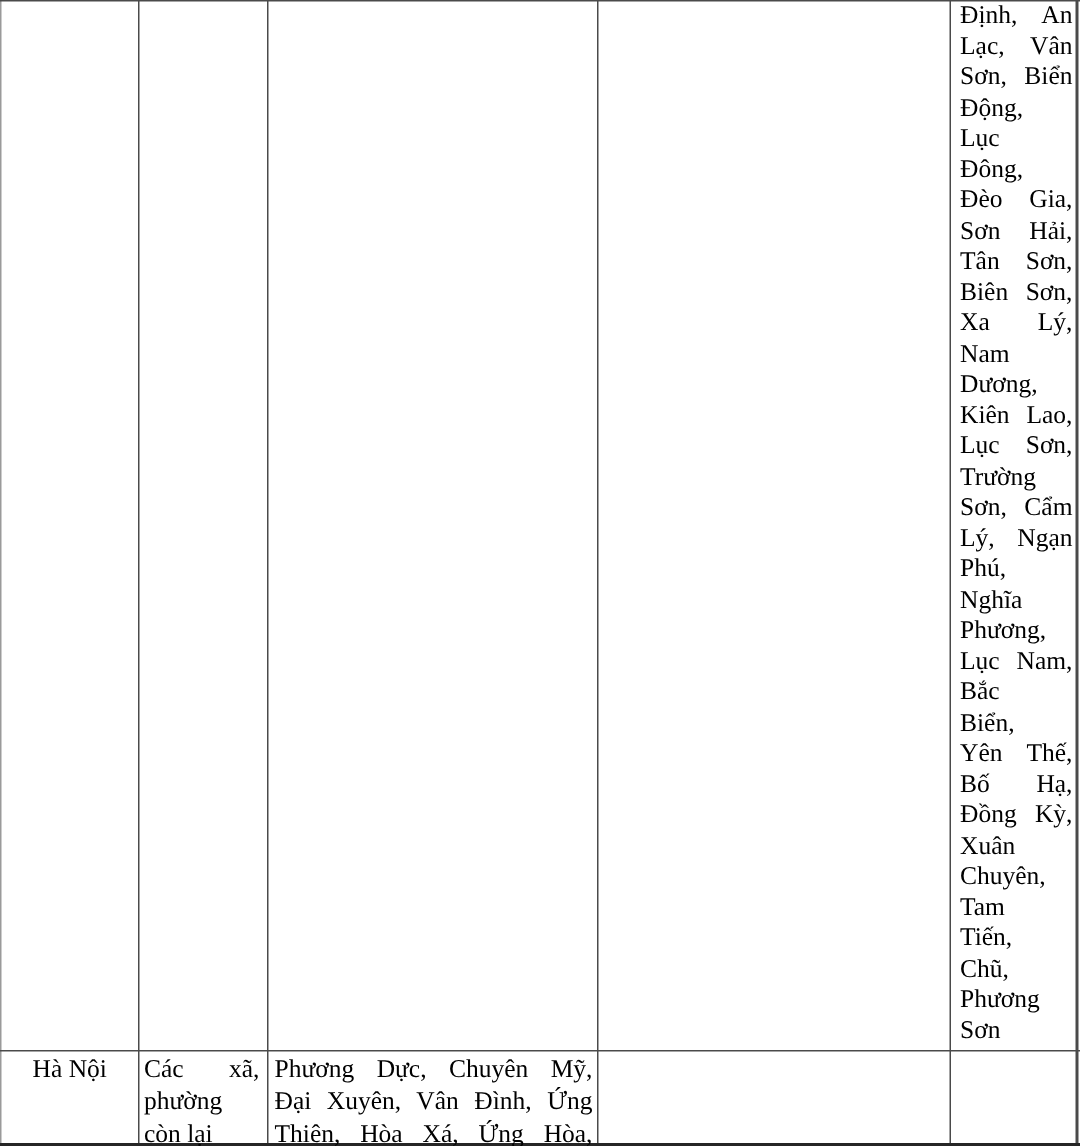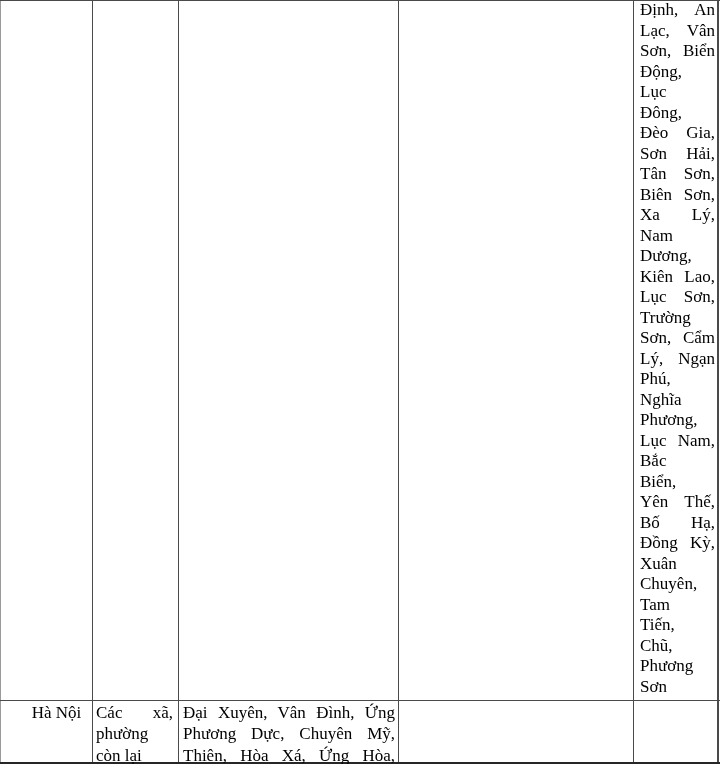--- a/index.html
+++ b/index.html
@@ -30,21 +30,21 @@
     height: 1px;
     background: var(--c-border, #4a4a4a);
   }
   .hline.thick { height: 2px; background: var(--c-border_dark, #262626); }
   .cell { position: absolute; }
   .textblock { position: absolute; }
   .tline { text-align: justify; }
   .tline.just { text-align-last: justify; }
   .center { text-align: center; }
   #txt-r1c5 { left: 640px; top: 0px;   width: 75px;  line-height: 20.5px; }
-  #txt-r2c1 { left: 11px;   top: 702px; width: 91px;  line-height: 21.3px; }
+  #txt-r2c1 { left: 1px;   top: 702px; width: 91px;  line-height: 21.3px; }
   #txt-r2c2 { left: 96px;  top: 702px; width: 77px;  line-height: 21.3px; }
   #txt-r2c3 { left: 183px; top: 702px; width: 212px; line-height: 21.3px; }
 </style>
 </head>
 <body>
 
 <div class="page">
 
   <div class="vline faint" style="left:0"></div>
   <div class="vline" style="left:92px"></div>
@@ -107,18 +107,18 @@
 
   <div class="textblock center" id="txt-r2c1">Hà Nội</div>
 
   <div class="textblock" id="txt-r2c2">
       <div class="tline just">Các xã,</div>
       <div class="tline just">phường</div>
       <div class="tline">còn lại</div>
     </div>
 
   <div class="textblock" id="txt-r2c3">
+      <div class="tline just">Phương Dực, Chuyên Mỹ,</div>
       <div class="tline just">Đại Xuyên, Vân Đình, Ứng</div>
-      <div class="tline just">Phương Dực, Chuyên Mỹ,</div>
       <div class="tline just">Thiên, Hòa Xá, Ứng Hòa,</div>
     </div>
 
 </div>
 
 </body></html>

